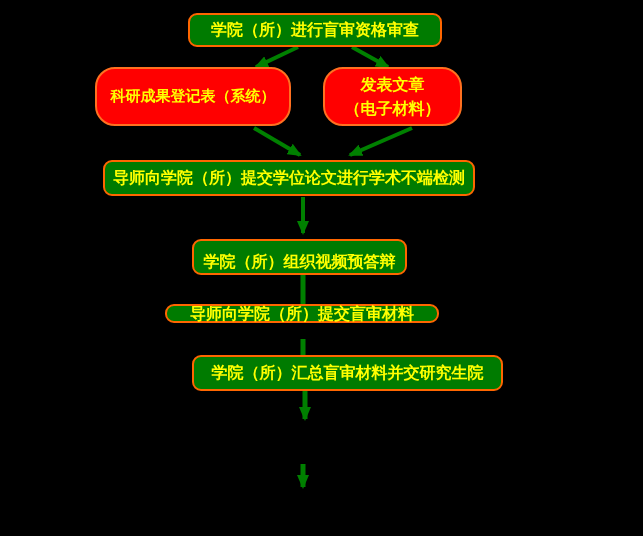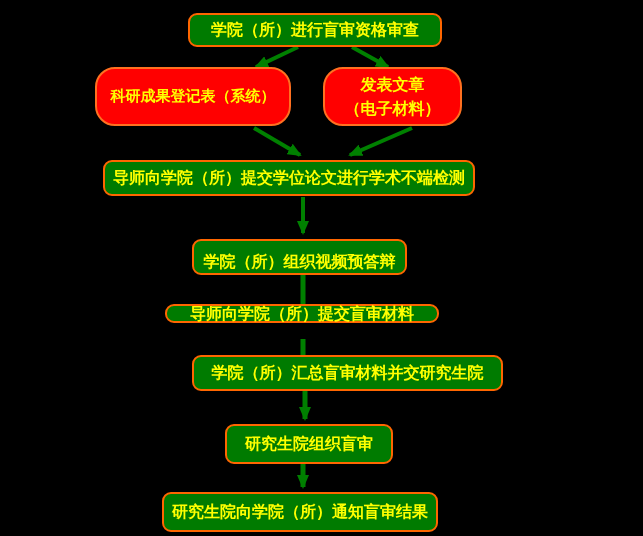--- a/index.html
+++ b/index.html
@@ -90,21 +90,15 @@
   </div>
 
   <div class="node green" style="left:165px; top:304px; width:274px; height:19px;">
     <span class="ln">导师向学院（所）提交盲审材料</span>
   </div>
 
   <div class="node green" style="left:152px; top:355px; width:311px; height:36px;margin-left:40px;">
     <span class="ln">学院（所）汇总盲审材料并交研究生院</span>
   </div>
 
-  <div class="node green" style="left:225px; top:424px; width:168px; height:40px;">
-    <span class="ln">研究生院组织盲审</span>
-  </div>
 
-  <div class="node green" style="left:162px; top:492px; width:276px; height:40px;">
-    <span class="ln">研究生院向学院（所）通知盲审结果</span>
-  </div>
 
 </div>
 
 </body></html>

